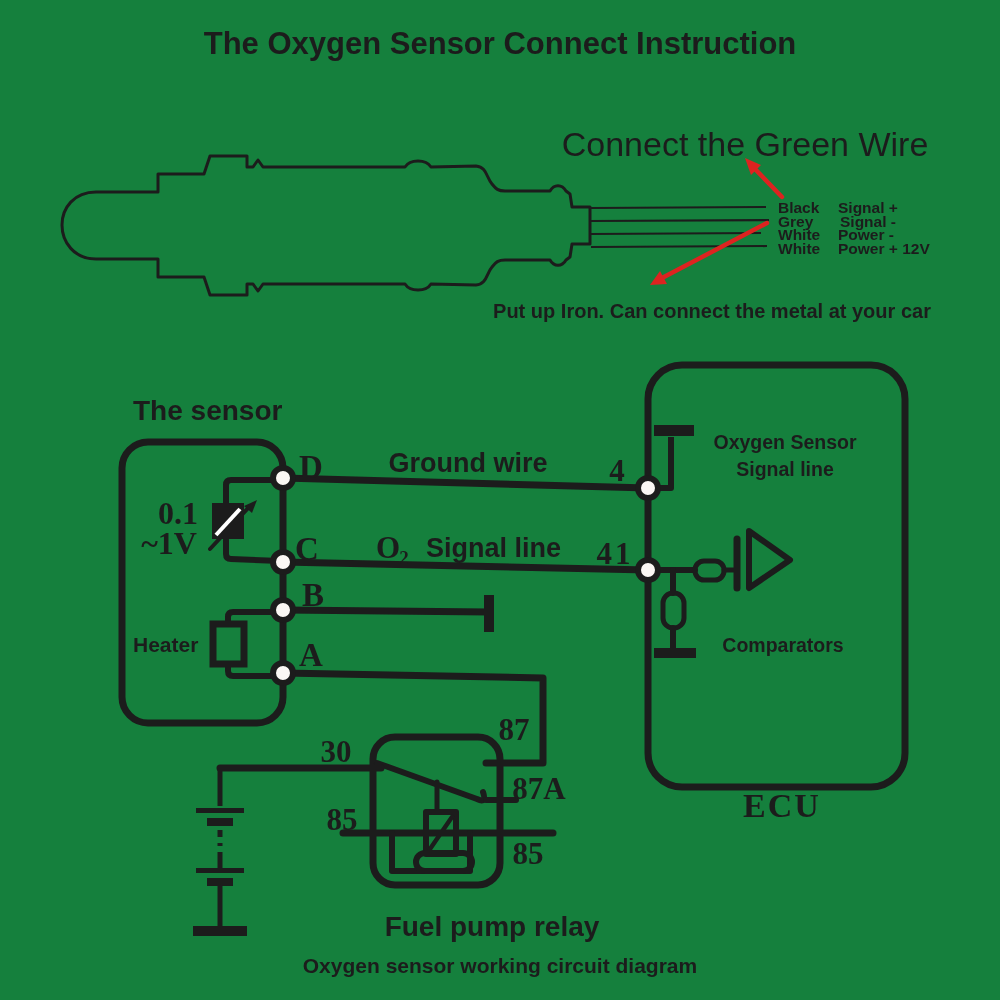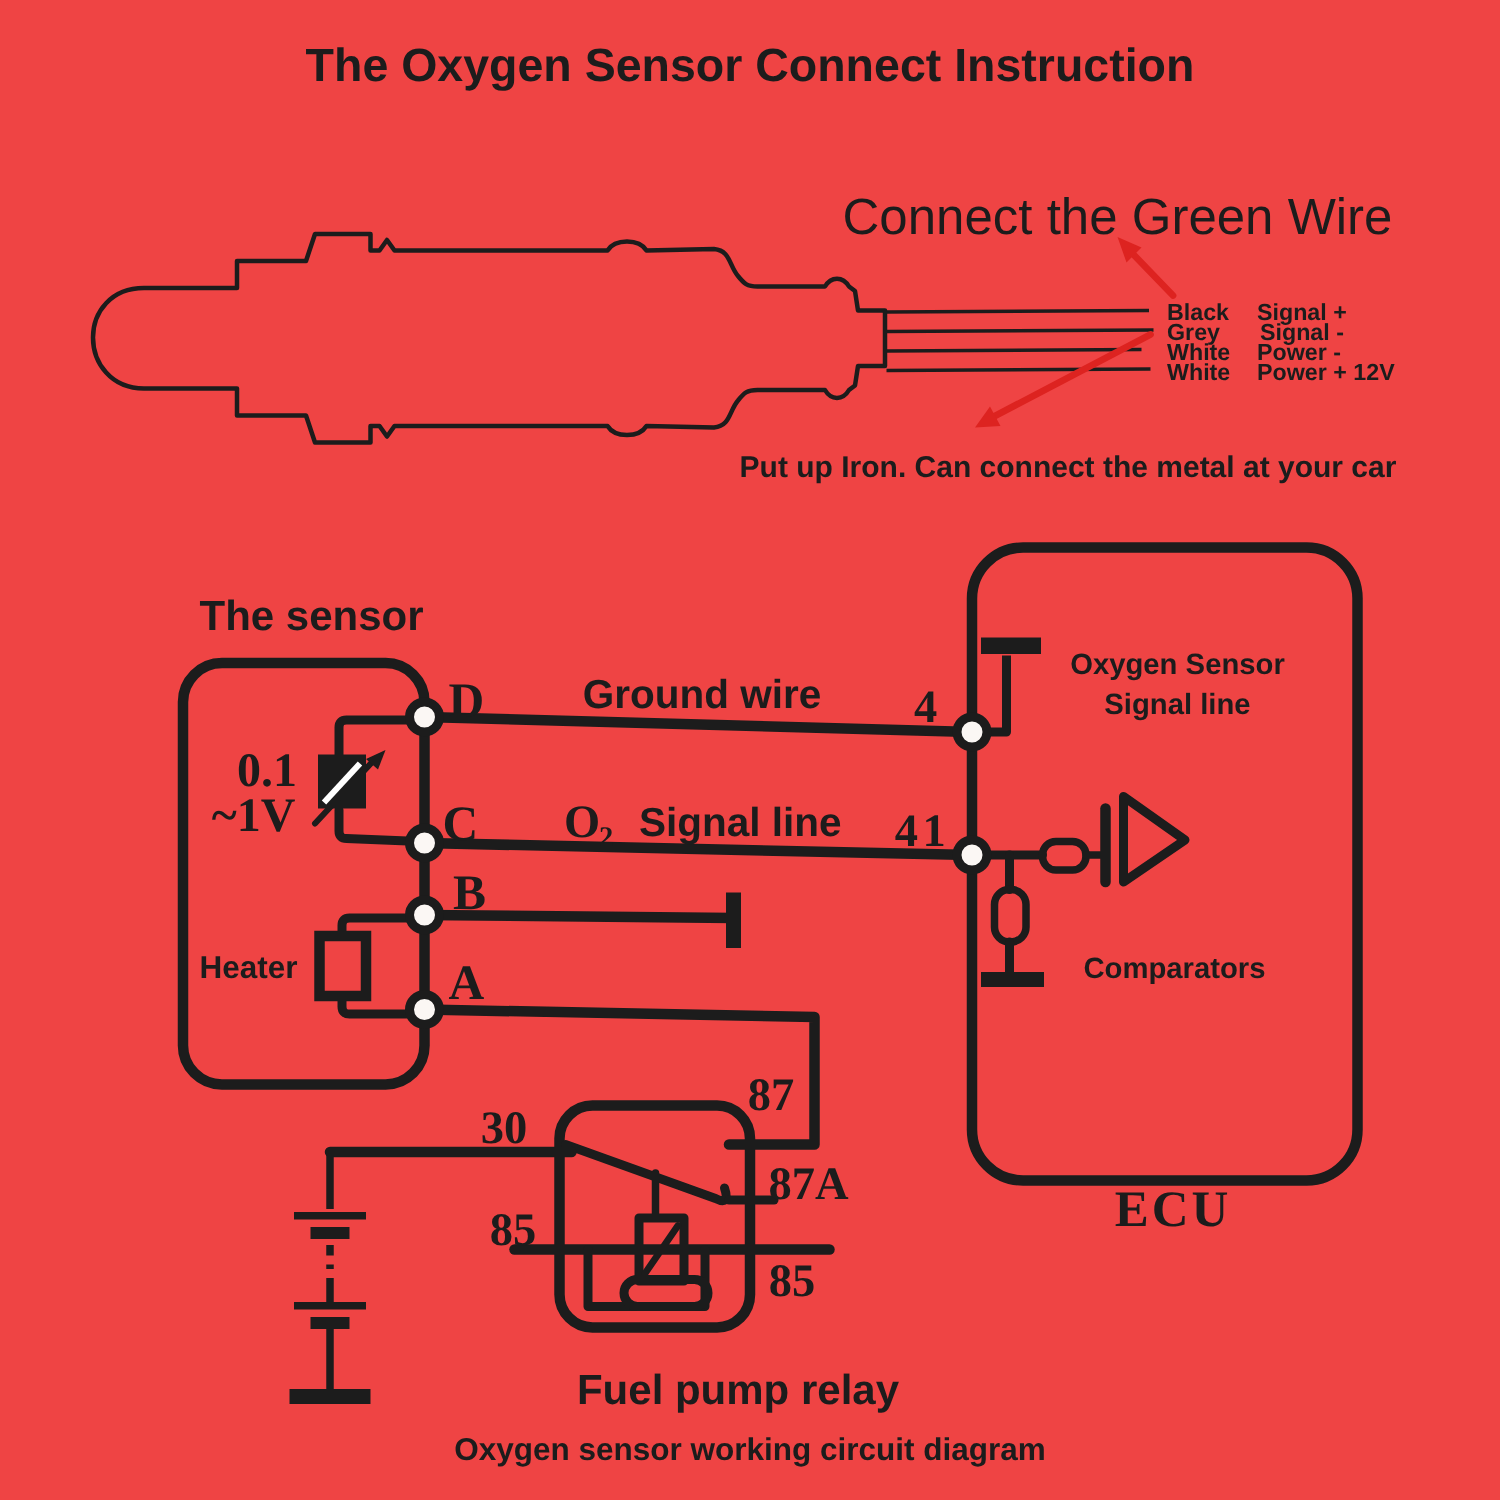--- a/index.html
+++ b/index.html
@@ -1,16 +1,16 @@
 <!DOCTYPE html>
 <html><head>
 <meta charset="utf-8">
 <style>
   html,body{margin:0;padding:0;}
-  .stage{position:relative;width:1000px;height:1000px;background:#ef4444;overflow:hidden;
+  .stage{position:relative;width:1000px;height:1000px;background:#15803d;overflow:hidden;
          font-family:"Liberation Sans",sans-serif;}
   svg{position:absolute;left:0;top:0;}
   text{fill:#1c1c1c;}
   .sans-b{font-family:"Liberation Sans",sans-serif;font-weight:bold;}
   .sans{font-family:"Liberation Sans",sans-serif;}
   .serif{font-family:"Liberation Serif",serif;font-weight:600;}
 </style>
 </head>
 <body>
 

